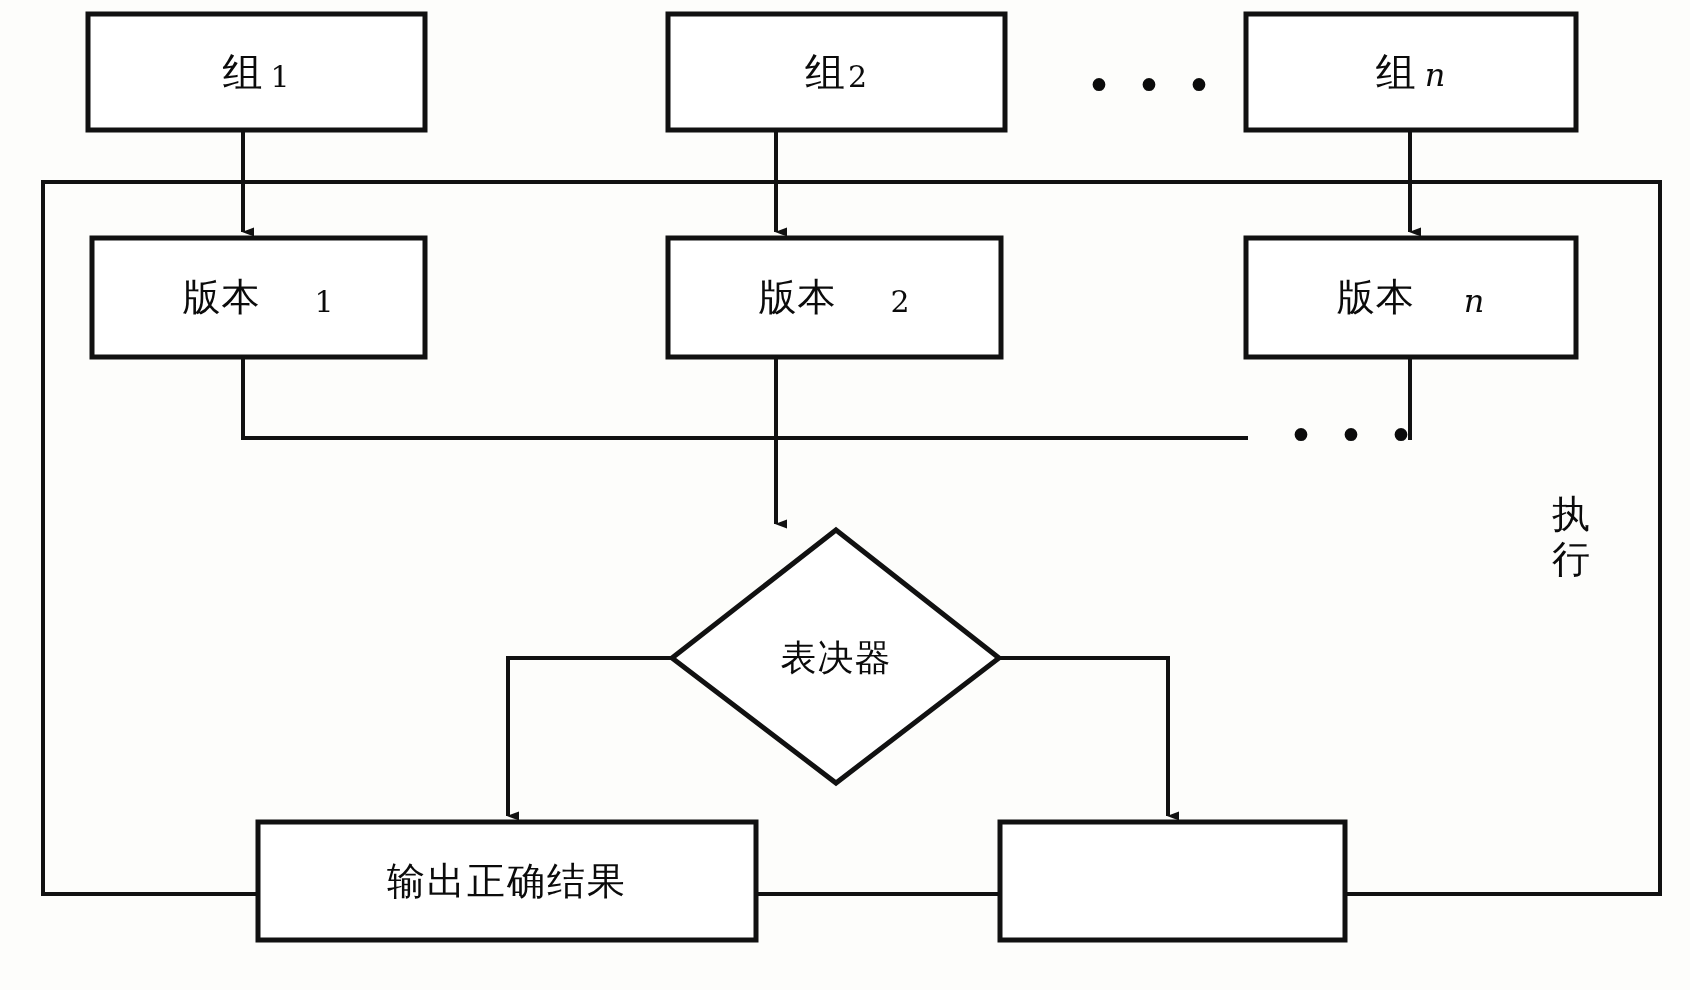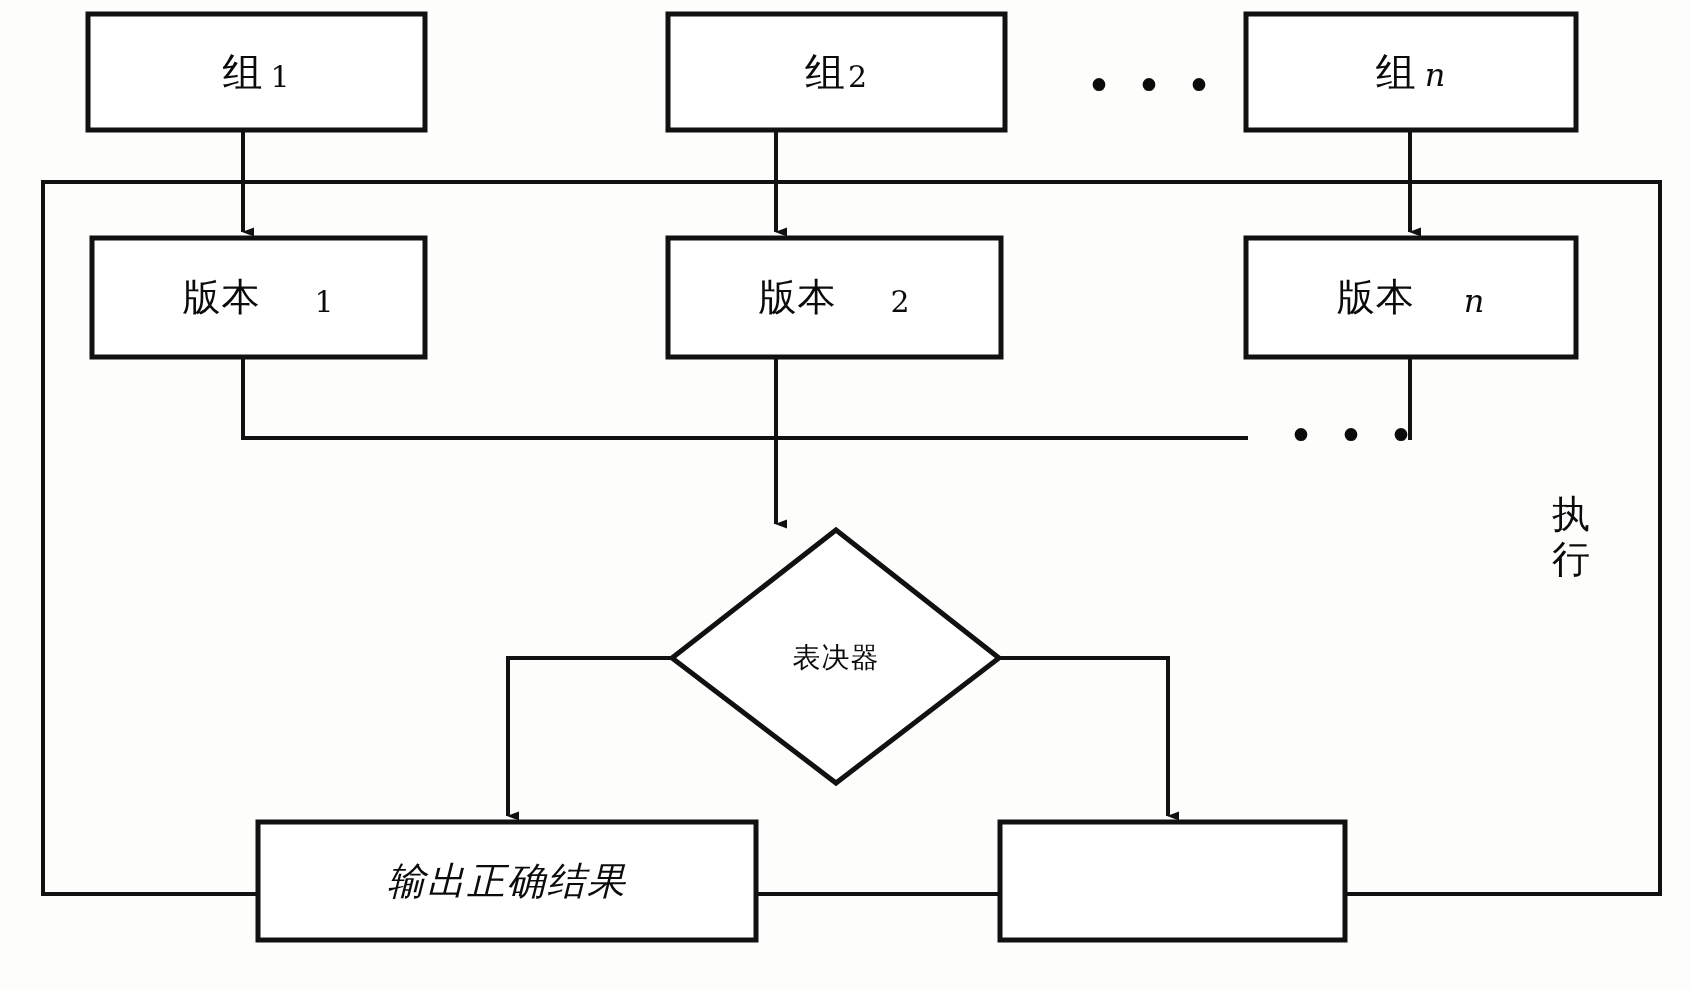--- a/index.html
+++ b/index.html
@@ -35,21 +35,21 @@
   .lbl-group {
     font-size: 40px;
     letter-spacing: 1px;
   }
   .lbl-version {
     font-size: 38px;
     letter-spacing: 1px;
     gap: 47px;
   }
   .lbl-diamond {
-    font-size: 28px;
+    font-size: 36px;
     letter-spacing: 1px;
     font-family: Liberation Mono, monospace;
   }
   .lbl-outbox {
     font-size: 38px;
     letter-spacing: 2px;
   }
   .idx {
     font-family: "DejaVu Serif", "Liberation Serif", serif;
     font-size: 30px;
@@ -159,21 +159,21 @@
 
   <div class="node-label lbl-version" style="left:1246px; top:238px; width:330px; height:119px;">
     <span>版本</span>
       <span class="idx-italic idx-tight">n</span>
   </div>
 
   <div class="ellipsis-dots" style="left:1288px; top:414px;">• • •</div>
 
   <div class="node-label lbl-diamond" style="left:700px; top:600px; width:272px; height:116px;">表决器</div>
 
-  <div class="node-label lbl-outbox" style="left:258px; top:822px; width:498px; height:118px;font-style:italic;">输出正确结果</div>
+  <div class="node-label lbl-outbox" style="left:258px; top:822px; width:498px; height:118px;">输出正确结果</div>
 
 
   <div class="side-label" style="left:1548px; top:492px;">
     <span>执</span>
     <span>行</span>
   </div>
 
 </div>
 
 </body></html>

